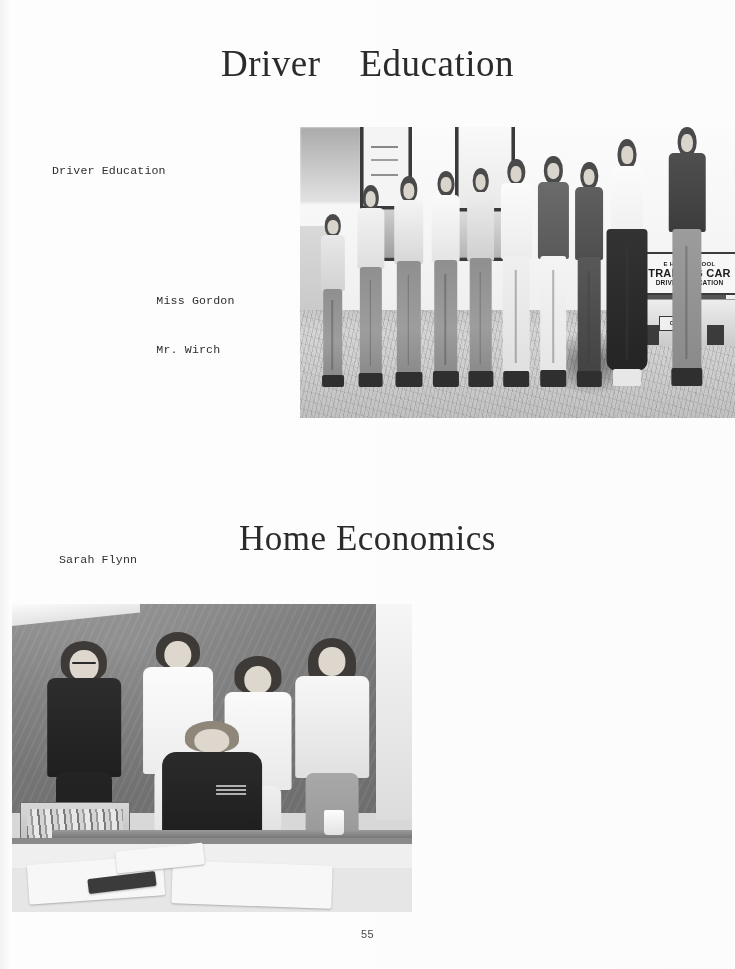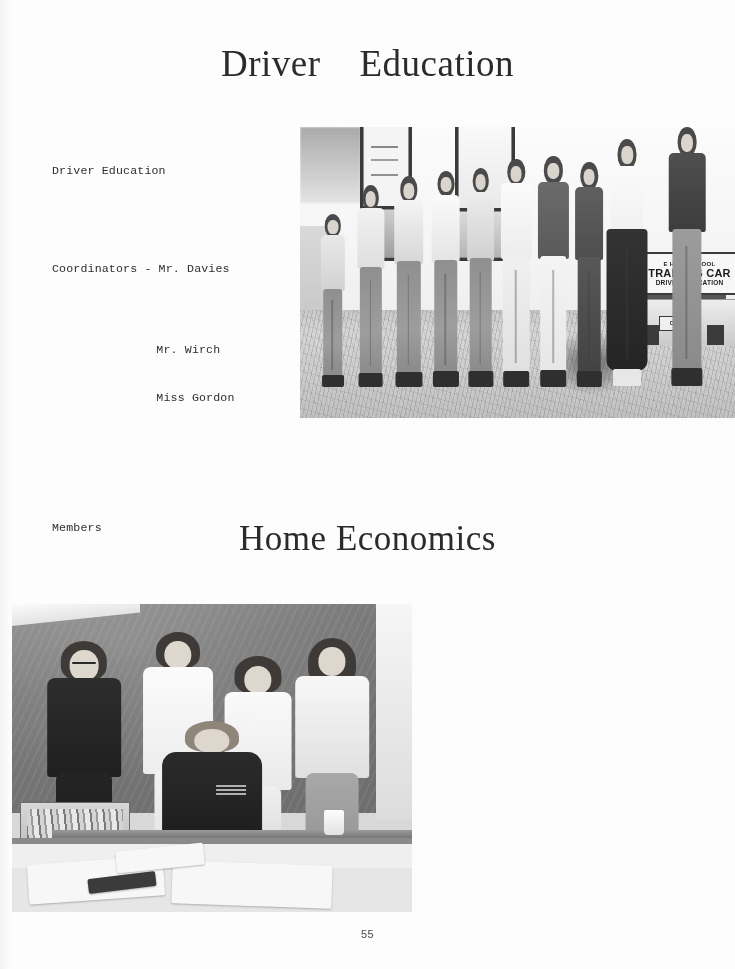--- a/index.html
+++ b/index.html
@@ -292,27 +292,25 @@
   }
 </style>
 </head>
 <body>
 
 <div class="display-title" id="driver-title">Driver    Education</div>
 
 <div class="mono-block" id="driver-info">
   <span class="mono-line">Driver Education</span>
   <span class="spacer-line"></span>
-  <span class="mono-line">Coordinators - Mr. Davies</span>
   <span class="indent-names">
+    <span class="mono-line" style="padding-left:15ch;">Miss Gordon</span>
     <span class="mono-line" style="padding-left:15ch;">Mr. Wirch</span>
-    <span class="mono-line" style="padding-left:15ch;">Miss Gordon</span>
   </span>
   <span class="spacer-line"></span>
-  <span class="mono-line">Members</span>
   <span class="spacer-line"></span>
   <span class="name-list">
     <span class="mono-line" style="padding-left:1ch;">Sarah Flynn</span>
     <span class="mono-line" style="padding-left:1ch;">Robert Sims</span>
     <span class="mono-line" style="padding-left:1ch;">Keven Vaughn</span>
     <span class="mono-line" style="padding-left:1ch;">Ian Spencer</span>
     <span class="mono-line" style="padding-left:1ch;">Cathy Ouelette</span>
     
     
     

